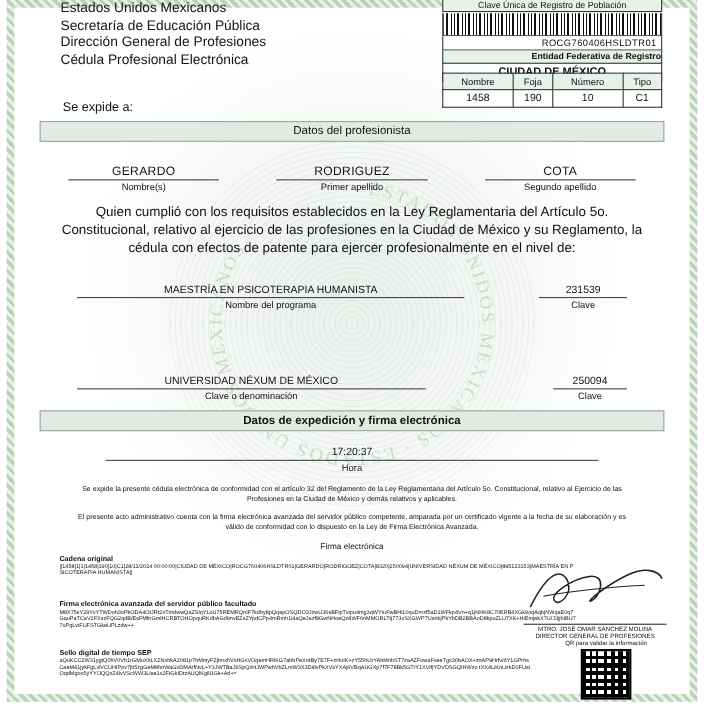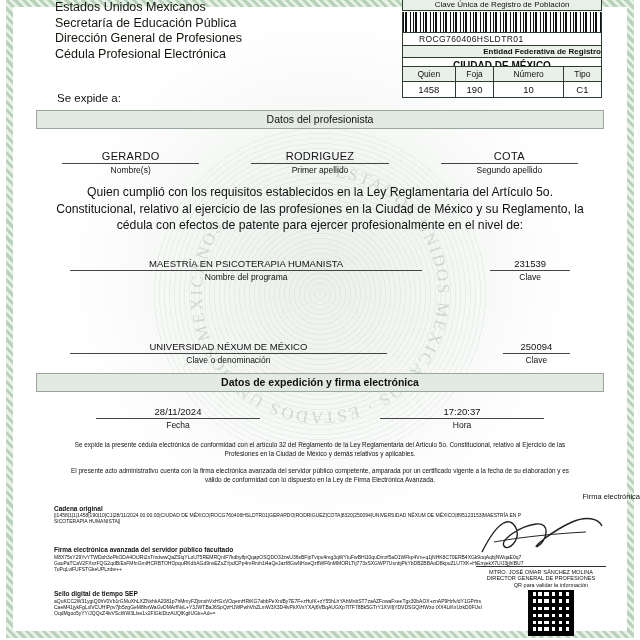--- a/index.html
+++ b/index.html
@@ -46,22 +46,22 @@
   .hdr div{font-size:12.5px;line-height:15.5px;color:#15170f;font-family:"Liberation Sans",sans-serif;}
 
   .curp-box{position:absolute;left:402px;top:-2px;width:200px;}
   .curp-label{
     font-size:8px;text-align:center;border:1px solid #2d3d2d;background:#e9efe9;
     padding:1px 0;line-height:9px;
   }
   .barcode{height:20px;margin-top:1px;border:1px solid #2d3d2d;border-top:none;
     background:repeating-linear-gradient(90deg,#111 0 1px,#fff 1px 2px,#111 2px 4px,#fff 4px 7px,#111 7px 8px,#fff 8px 10px);
   }
-  .curp-val{font-size:8.5px;text-align:left;border:1px solid #2d3d2d;border-top:none;
-    letter-spacing:.4px;padding:1px 16px;font-family:"Liberation Sans",sans-serif;background:#fff;}
+  .curp-val{font-size:8.5px;text-align:right;border:1px solid #2d3d2d;border-top:none;
+    letter-spacing:.4px;padding:1px 4px;font-family:"Liberation Sans",sans-serif;background:#fff;}
   .entidad-label{font-size:8px;text-align:right;border:1px solid #2d3d2d;border-top:none;background:#e9efe9;padding:1px 0;font-weight:bold;}
   .entidad-val{font-size:10px;text-align:center;border:1px solid #2d3d2d;border-top:none;padding:2px 0;font-weight:bold;}
 
   .regtable{position:absolute;left:402px;top:66px;width:200px;border-collapse:collapse;}
   .regtable th,.regtable td{border:1px solid #2d3d2d;font-size:8.5px;text-align:center;padding:2px 0;}
   .regtable th{background:#e9efe9;font-weight:normal;}
   .regtable td{font-size:9.5px;background:#fff;}
 
   .expide{position:absolute;left:57px;top:92px;font-size:11.5px;}
 
@@ -100,21 +100,21 @@
   .fech{position:absolute;left:36px;right:36px;top:406px;display:flex;}
   .fech .col{flex:1;text-align:center;}
   .fech .v{font-size:9.5px;}
   .fech .u{border-top:1px solid #444;margin:1px 60px 0 60px;}
   .fech .l{font-size:8.5px;margin-top:1px;}
 
   .para{position:absolute;left:62px;right:62px;text-align:center;font-size:6.4px;line-height:9px;}
   #para1{top:440px;}
   #para2{top:466px;}
 
-  .firma-title{position:absolute;left:0;right:0;top:492px;text-align:right;font-size:7.5px;}
+  .firma-title{position:absolute;left:0;right:0;top:492px;text-align:center;font-size:7.5px;}
 
   .cad-label{position:absolute;left:54px;top:505px;font-size:6.5px;font-weight:bold;}
   .cad-val{position:absolute;left:54px;top:512px;width:470px;font-size:5px;line-height:6px;
     word-break:break-all;font-family:"Liberation Sans",sans-serif;}
 
   .fea-label{position:absolute;left:54px;top:546px;font-size:6.5px;font-weight:bold;}
   .fea-val{position:absolute;left:54px;top:554px;width:470px;font-size:5px;line-height:6px;word-break:break-all;}
 
   .sello-label{position:absolute;left:54px;top:590px;font-size:6.5px;font-weight:bold;}
   .sello-val{position:absolute;left:54px;top:598px;width:430px;font-size:5px;line-height:6px;word-break:break-all;}
@@ -165,21 +165,21 @@
       <div class="curp-label">Clave Única de Registro de Población</div>
       <div class="barcode"></div>
       <div class="curp-val">ROCG760406HSLDTR01</div>
       <div class="entidad-label">Entidad Federativa de Registro</div>
       <div class="entidad-val">CIUDAD DE MÉXICO</div>
     </div>
 
     <table class="regtable">
       <tbody>
           <tr>
-        <th>Quien</th>
+        <th>Nombre</th>
         <th>Foja</th>
         <th>Número</th>
         <th>Tipo</th>
       </tr>
       <tr>
         <td>1458</td>
         <td>190</td>
         <td>10</td>
         <td>C1</td>
       </tr>
@@ -234,25 +234,20 @@
         <div class="v">250094</div>
         <div class="u"></div>
         <div class="l">Clave</div>
       </div>
     </div>
 
     <div class="band" id="band-exp">Datos de expedición y firma electrónica</div>
 
     <div class="fech">
       <div class="col">
-        <div class="v">28/11/2024</div>
-        <div class="u"></div>
-        <div class="l">Fecha</div>
-      </div>
-      <div class="col">
         <div class="v">17:20:37</div>
         <div class="u"></div>
         <div class="l">Hora</div>
       </div>
     </div>
 
     <div class="para" id="para1">Se expide la presente cédula electrónica de conformidad con el artículo 32 del Reglamento de la Ley Reglamentaria del Artículo 5o. Constitucional, relativo al Ejercicio de las Profesiones en la Ciudad de México y demás relativos y aplicables.</div>
     <div class="para" id="para2">El presente acto administrativo cuenta con la firma electrónica avanzada del servidor público competente, amparada por un certificado vigente a la fecha de su elaboración y es válido de conformidad con lo dispuesto en la Ley de Firma Electrónica Avanzada.</div>
 
     <div class="firma-title">Firma electrónica</div>

